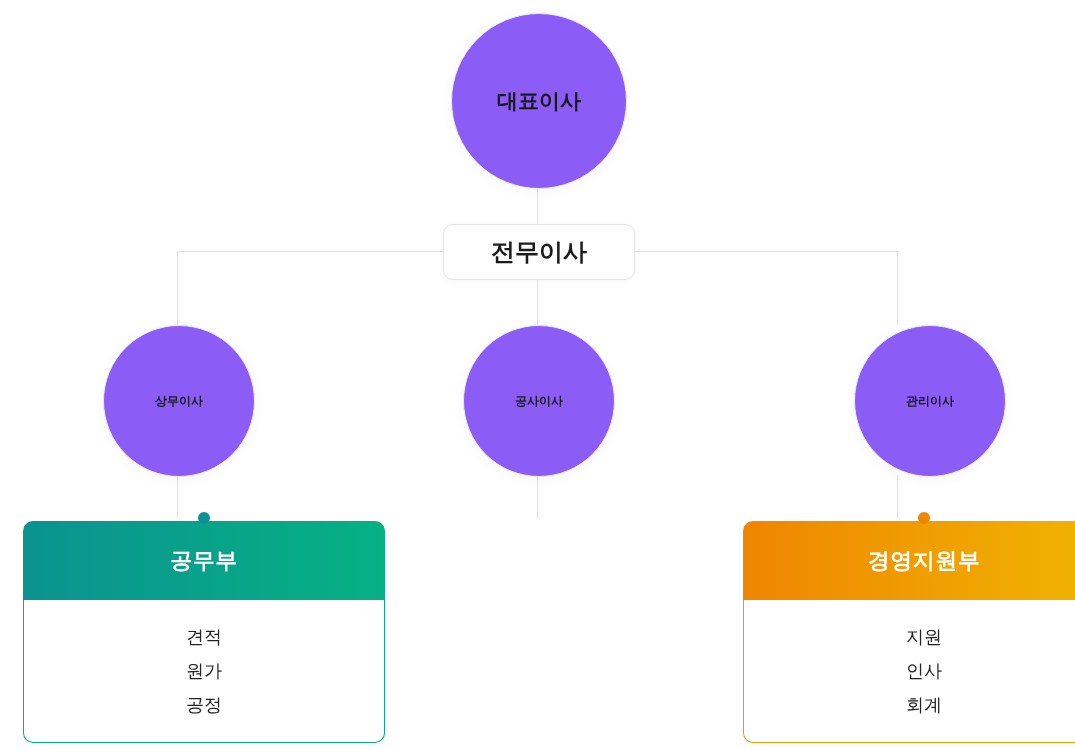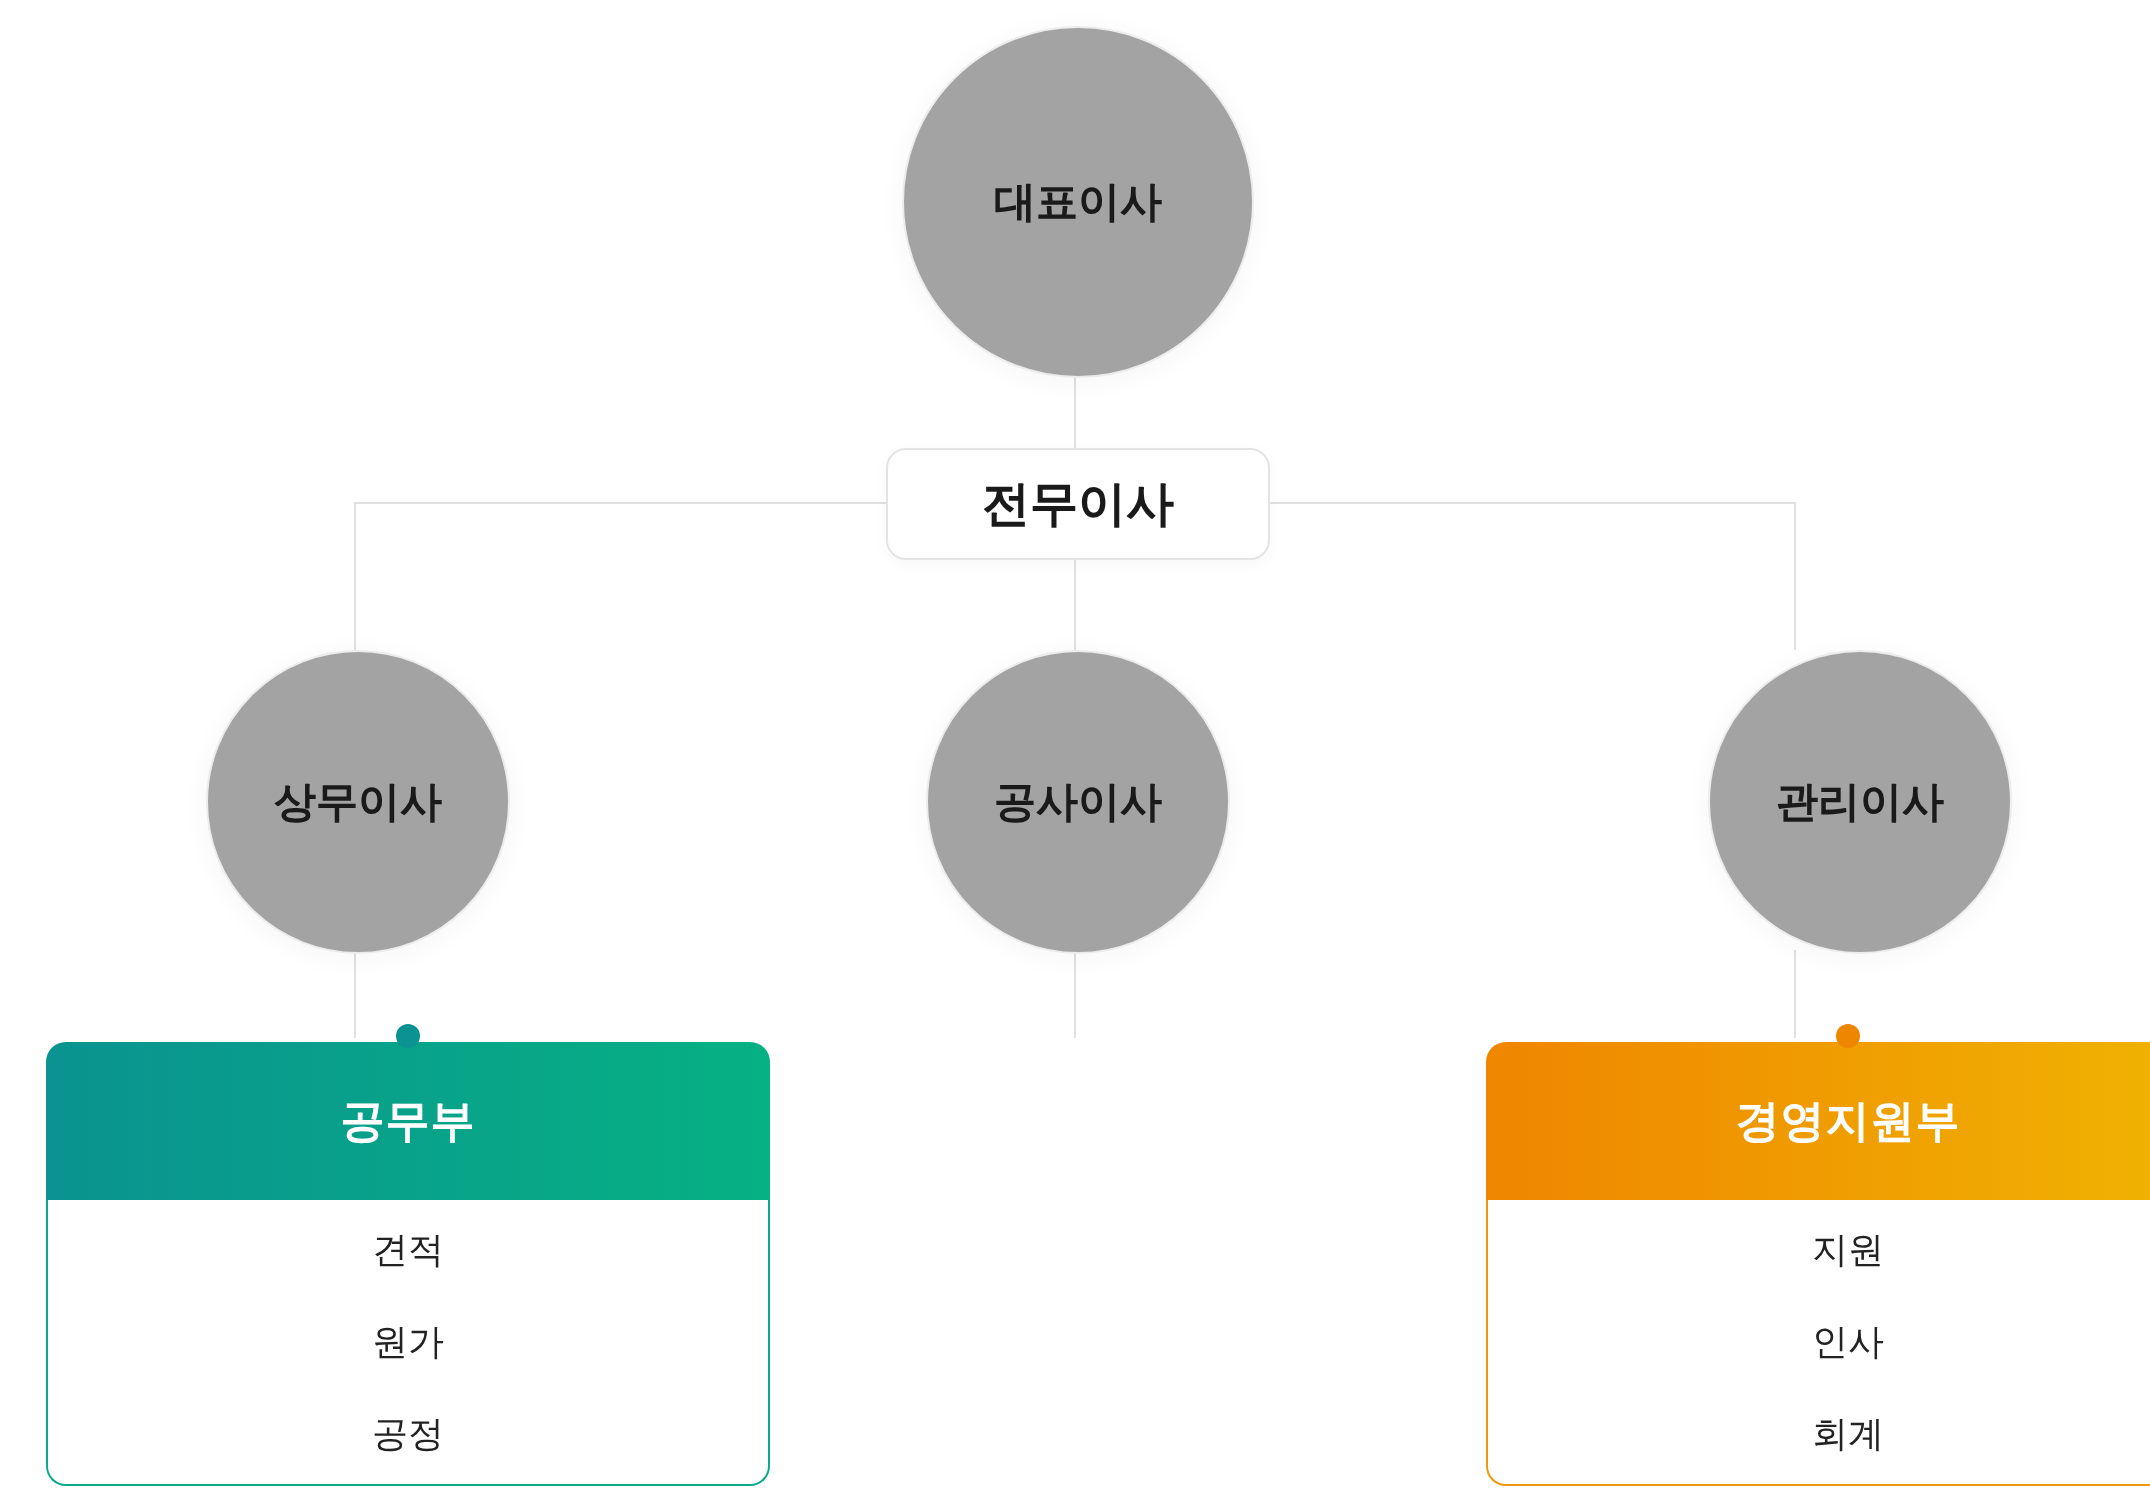--- a/index.html
+++ b/index.html
@@ -12,40 +12,40 @@
     font-family: "Liberation Sans", "DejaVu Sans", sans-serif;
     --line: #e0e0e0;
   }
   .line {
     position: absolute;
     background: var(--line);
     z-index: 1;
   }
   .circle-node {
     position: absolute;
-    background: #a3a3a3;
+    background: #8b5cf6;
     border: 1px solid #ececec;
     border-radius: 50%;
     box-shadow: 0 2px 14px rgba(0,0,0,0.04);
     display: flex;
     align-items: center;
     justify-content: center;
     color: #1a1a1a;
     font-weight: 600;
     z-index: 2;
   }
   .circle-root {
     left: 451px; top: 13px;
     width: 174px; height: 174px;
     font-size: 21px;
   }
   .circle-director {
     top: 325px;
     width: 150px; height: 150px;
-    font-size: 21px;
+    font-size: 12px;
   }
   .exec-box {
     position: absolute;
     left: 443px; top: 224px;
     width: 190px; height: 54px;
     background: #ffffff;
     border: 1px solid #e4e4e4;
     border-radius: 10px;
     box-shadow: 0 2px 8px rgba(0,0,0,0.03);
     display: flex;
@@ -89,21 +89,21 @@
   .dept-body {
     height: 142px;
     background: #ffffff;
     border: 1px solid var(--c-border);
     border-top: none;
     border-radius: 0 0 10px 10px;
     display: flex;
     flex-direction: column;
     align-items: center;
     justify-content: center;
-    gap: 26px;
+    gap: 14px;
   }
   .dept-item {
     font-size: 18px;
     line-height: 20px;
     color: #222222;
   }
 </style>
 </head>
 <body>
 

